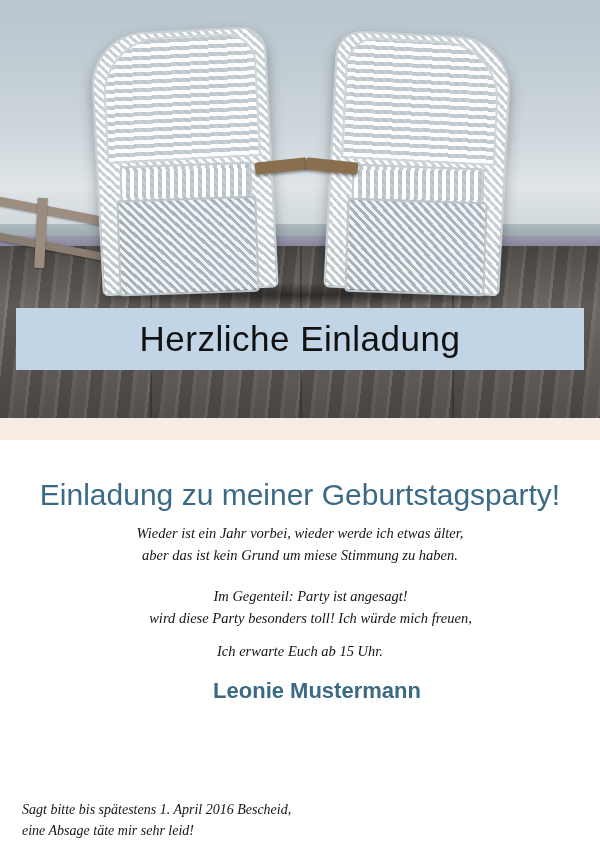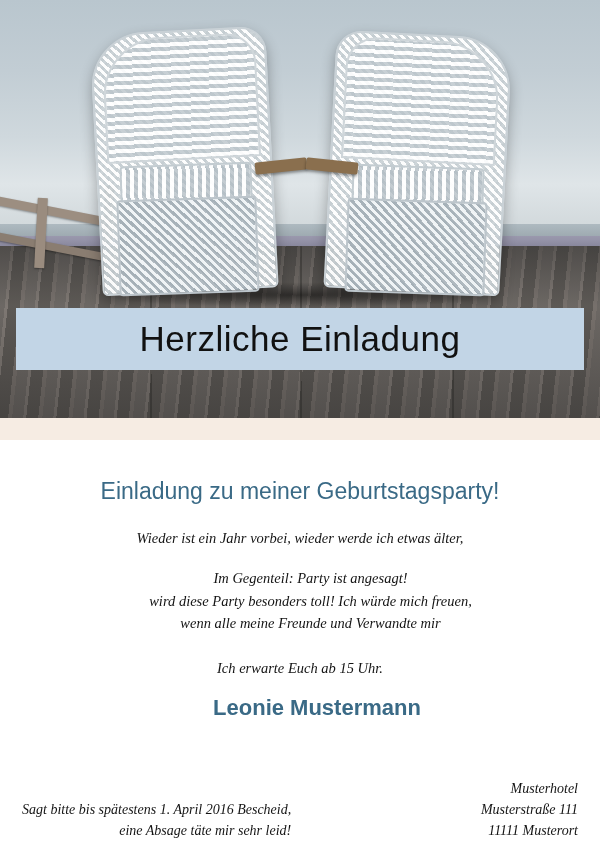--- a/index.html
+++ b/index.html
@@ -177,26 +177,26 @@
     left: 0;
     top: 440px;
     width: 600px;
     height: 415px;
     background: #ffffff;
   }
   .headline {
     margin-top: 38px;
     text-align: center;
     font-family: "Liberation Sans", sans-serif;
-    font-size: 23px;
+    font-size: 30px;
     color: #3a6a86;
     font-weight: 400;
   }
   .para {
-    margin-top: 22px;
+    margin-top: 10px;
     text-align: center;
     font-family: "Liberation Serif", serif;
     font-style: italic;
     font-size: 14.5px;
     color: #141414;
     line-height: 1.55;
   }
   .para.second { margin-top: 18px; padding-left: 21px; }
   .para.third  { }
 
@@ -220,21 +220,21 @@
     align-items: flex-end;
     padding: 0 22px;
     box-sizing: border-box;
   }
   .rsvp {
     font-family: "Liberation Serif", serif;
     font-style: italic;
     font-size: 14px;
     color: #141414;
     line-height: 1.5;
-    text-align: right;
+    text-align: left;
   }
   .venue {
     font-family: "Liberation Serif", serif;
     font-style: italic;
     font-size: 14px;
     color: #141414;
     line-height: 1.5;
     text-align: right;
   }
 </style>
@@ -277,40 +277,35 @@
   </div>
 
   <div class="cream"></div>
 
   <div class="body">
 
     <div class="headline">Einladung zu meiner Geburtstagsparty!</div>
 
     <div class="para first">
       <div>Wieder ist ein Jahr vorbei, wieder werde ich etwas älter,</div>
+      <div>aber das ist kein Grund um miese Stimmung zu haben.</div>
     </div>
 
     <div class="para second">
       <div>Im Gegenteil: Party ist angesagt!</div>
       <div>wird diese Party besonders toll! Ich würde mich freuen,</div>
-      <div>wenn alle meine Freunde und Verwandte mir</div>
     </div>
 
     <div class="para third">
       <div>Ich erwarte Euch ab 15 Uhr.</div>
     </div>
 
     <div class="signature">Leonie Mustermann</div>
 
     <div class="footer">
       <div class="rsvp">
         <div>Sagt bitte bis spätestens 1. April 2016 Bescheid,</div>
         <div>eine Absage täte mir sehr leid!</div>
       </div>
-      <div class="venue">
-        <div>Musterhotel</div>
-        <div>Musterstraße 111</div>
-        <div>11111 Musterort</div>
-      </div>
     </div>
 
   </div>
 </div>
 
 </body></html>

